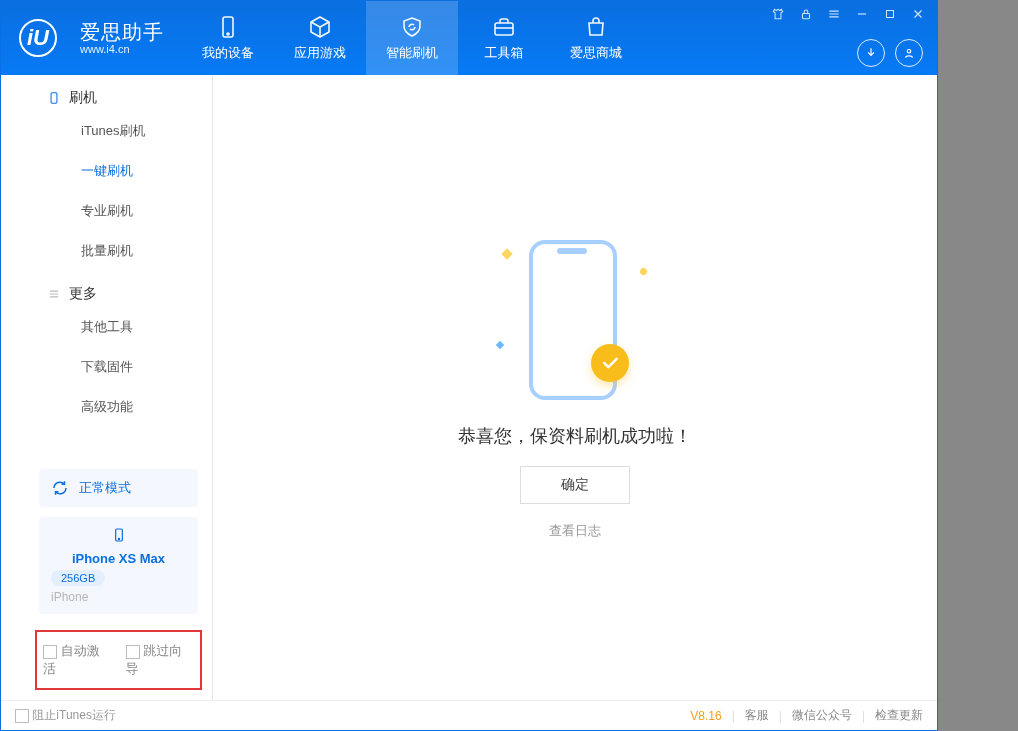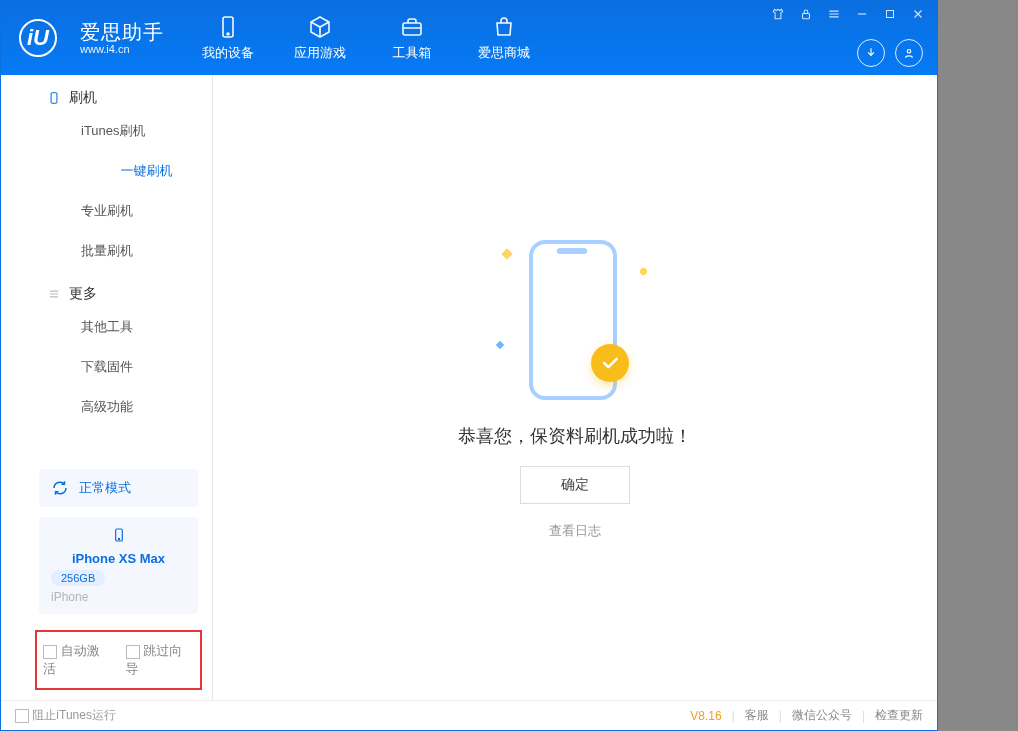--- a/index.html
+++ b/index.html
@@ -24,21 +24,21 @@
   
   .round-icons { position: absolute; right: 14px; bottom: 8px; display: flex; gap: 10px; }
   .round-icon { width: 28px; height: 28px; border: 1.5px solid rgba(255,255,255,.85); border-radius: 50%; display: flex; align-items: center; justify-content: center; cursor: pointer; }
   
   .body { display: flex; height: calc(100% - 74px - 30px); padding-left: 24px; }
   
   .sidebar { width: 188px; border-right: 1px solid #e8e8e8; display: flex; flex-direction: column; height: 100%; }
   .sb-scroll { flex: 1; overflow-y: auto; }
   .sb-group { padding: 14px 0 4px 22px; color: #333; font-size: 14px; display: flex; align-items: center; gap: 8px; }
   .sb-item { padding: 11px 0 11px 56px; font-size: 13px; color: #555; cursor: pointer; }
-  .sb-item.active { color: #0a6fe0; text-align: center; }
+  .sb-item.active { color: #0a6fe0; }
   
   .device-card { margin: 10px 14px; background: #f4f8fe; border-radius: 4px; padding: 10px 12px; display: flex; align-items: center; gap: 10px; font-size: 13px; color: #0a6fe0; cursor: pointer; }
   .device-card2 { margin: 0 14px 10px; background: #f4f8fe; border-radius: 4px; padding: 10px 12px; font-size: 13px; color: #0a6fe0; cursor: pointer; }
   .device-badge { display: inline-block; background: #e3effe; color: #0a6fe0; border-radius: 10px; font-size: 11px; padding: 2px 10px; margin-top: 4px; }
   .device-sub { color: #b5b5b5; font-size: 12px; margin-top: 4px; }
   
   .highlight-box { margin: 6px 10px 10px 10px; border: 2px solid #e2383a; padding: 10px 6px; display: flex; align-items: center; gap: 14px; font-size: 13px; color: #888; }
   .chk { width: 14px; height: 14px; border: 1px solid #bbb; display: inline-block; vertical-align: middle; }
   
   .main { flex: 1; display: flex; flex-direction: column; align-items: center; justify-content: center; gap: 18px; }
@@ -84,20 +84,27 @@
           </svg>
         <span>我的设备</span>
       </div>
       <div class="nav-tab">
         <svg class="nav-icon" viewBox="0 0 24 24" fill="none" stroke="#fff" stroke-width="1.6">
             <path d="M12 2l9 5v10l-9 5-9-5V7l9-5z"></path>
             <path d="M12 12l9-5M12 12v10M12 12L3 7"></path>
           </svg>
         <span>应用游戏</span>
       </div>
+      <div class="nav-tab active">
+        <svg class="nav-icon" viewBox="0 0 24 24" fill="none" stroke="#fff" stroke-width="1.6">
+            <path d="M12 3l8 3v5c0 5-3.5 8-8 10-4.5-2-8-5-8-10V6l8-3z"></path>
+            <path d="M9 12a3 3 0 0 1 5-2M15 12a3 3 0 0 1-5 2"></path>
+          </svg>
+        <span>智能刷机</span>
+      </div>
       <div class="nav-tab">
         <svg class="nav-icon" viewBox="0 0 24 24" fill="none" stroke="#fff" stroke-width="1.6">
             <rect x="3" y="8" width="18" height="12" rx="2"></rect>
             <path d="M8 8V6a2 2 0 0 1 2-2h4a2 2 0 0 1 2 2v2M3 13h18"></path>
           </svg>
         <span>工具箱</span>
       </div>
       <div class="nav-tab">
         <svg class="nav-icon" viewBox="0 0 24 24" fill="none" stroke="#fff" stroke-width="1.6">
             <path d="M5 8h14l-1 12H6L5 8z"></path>

